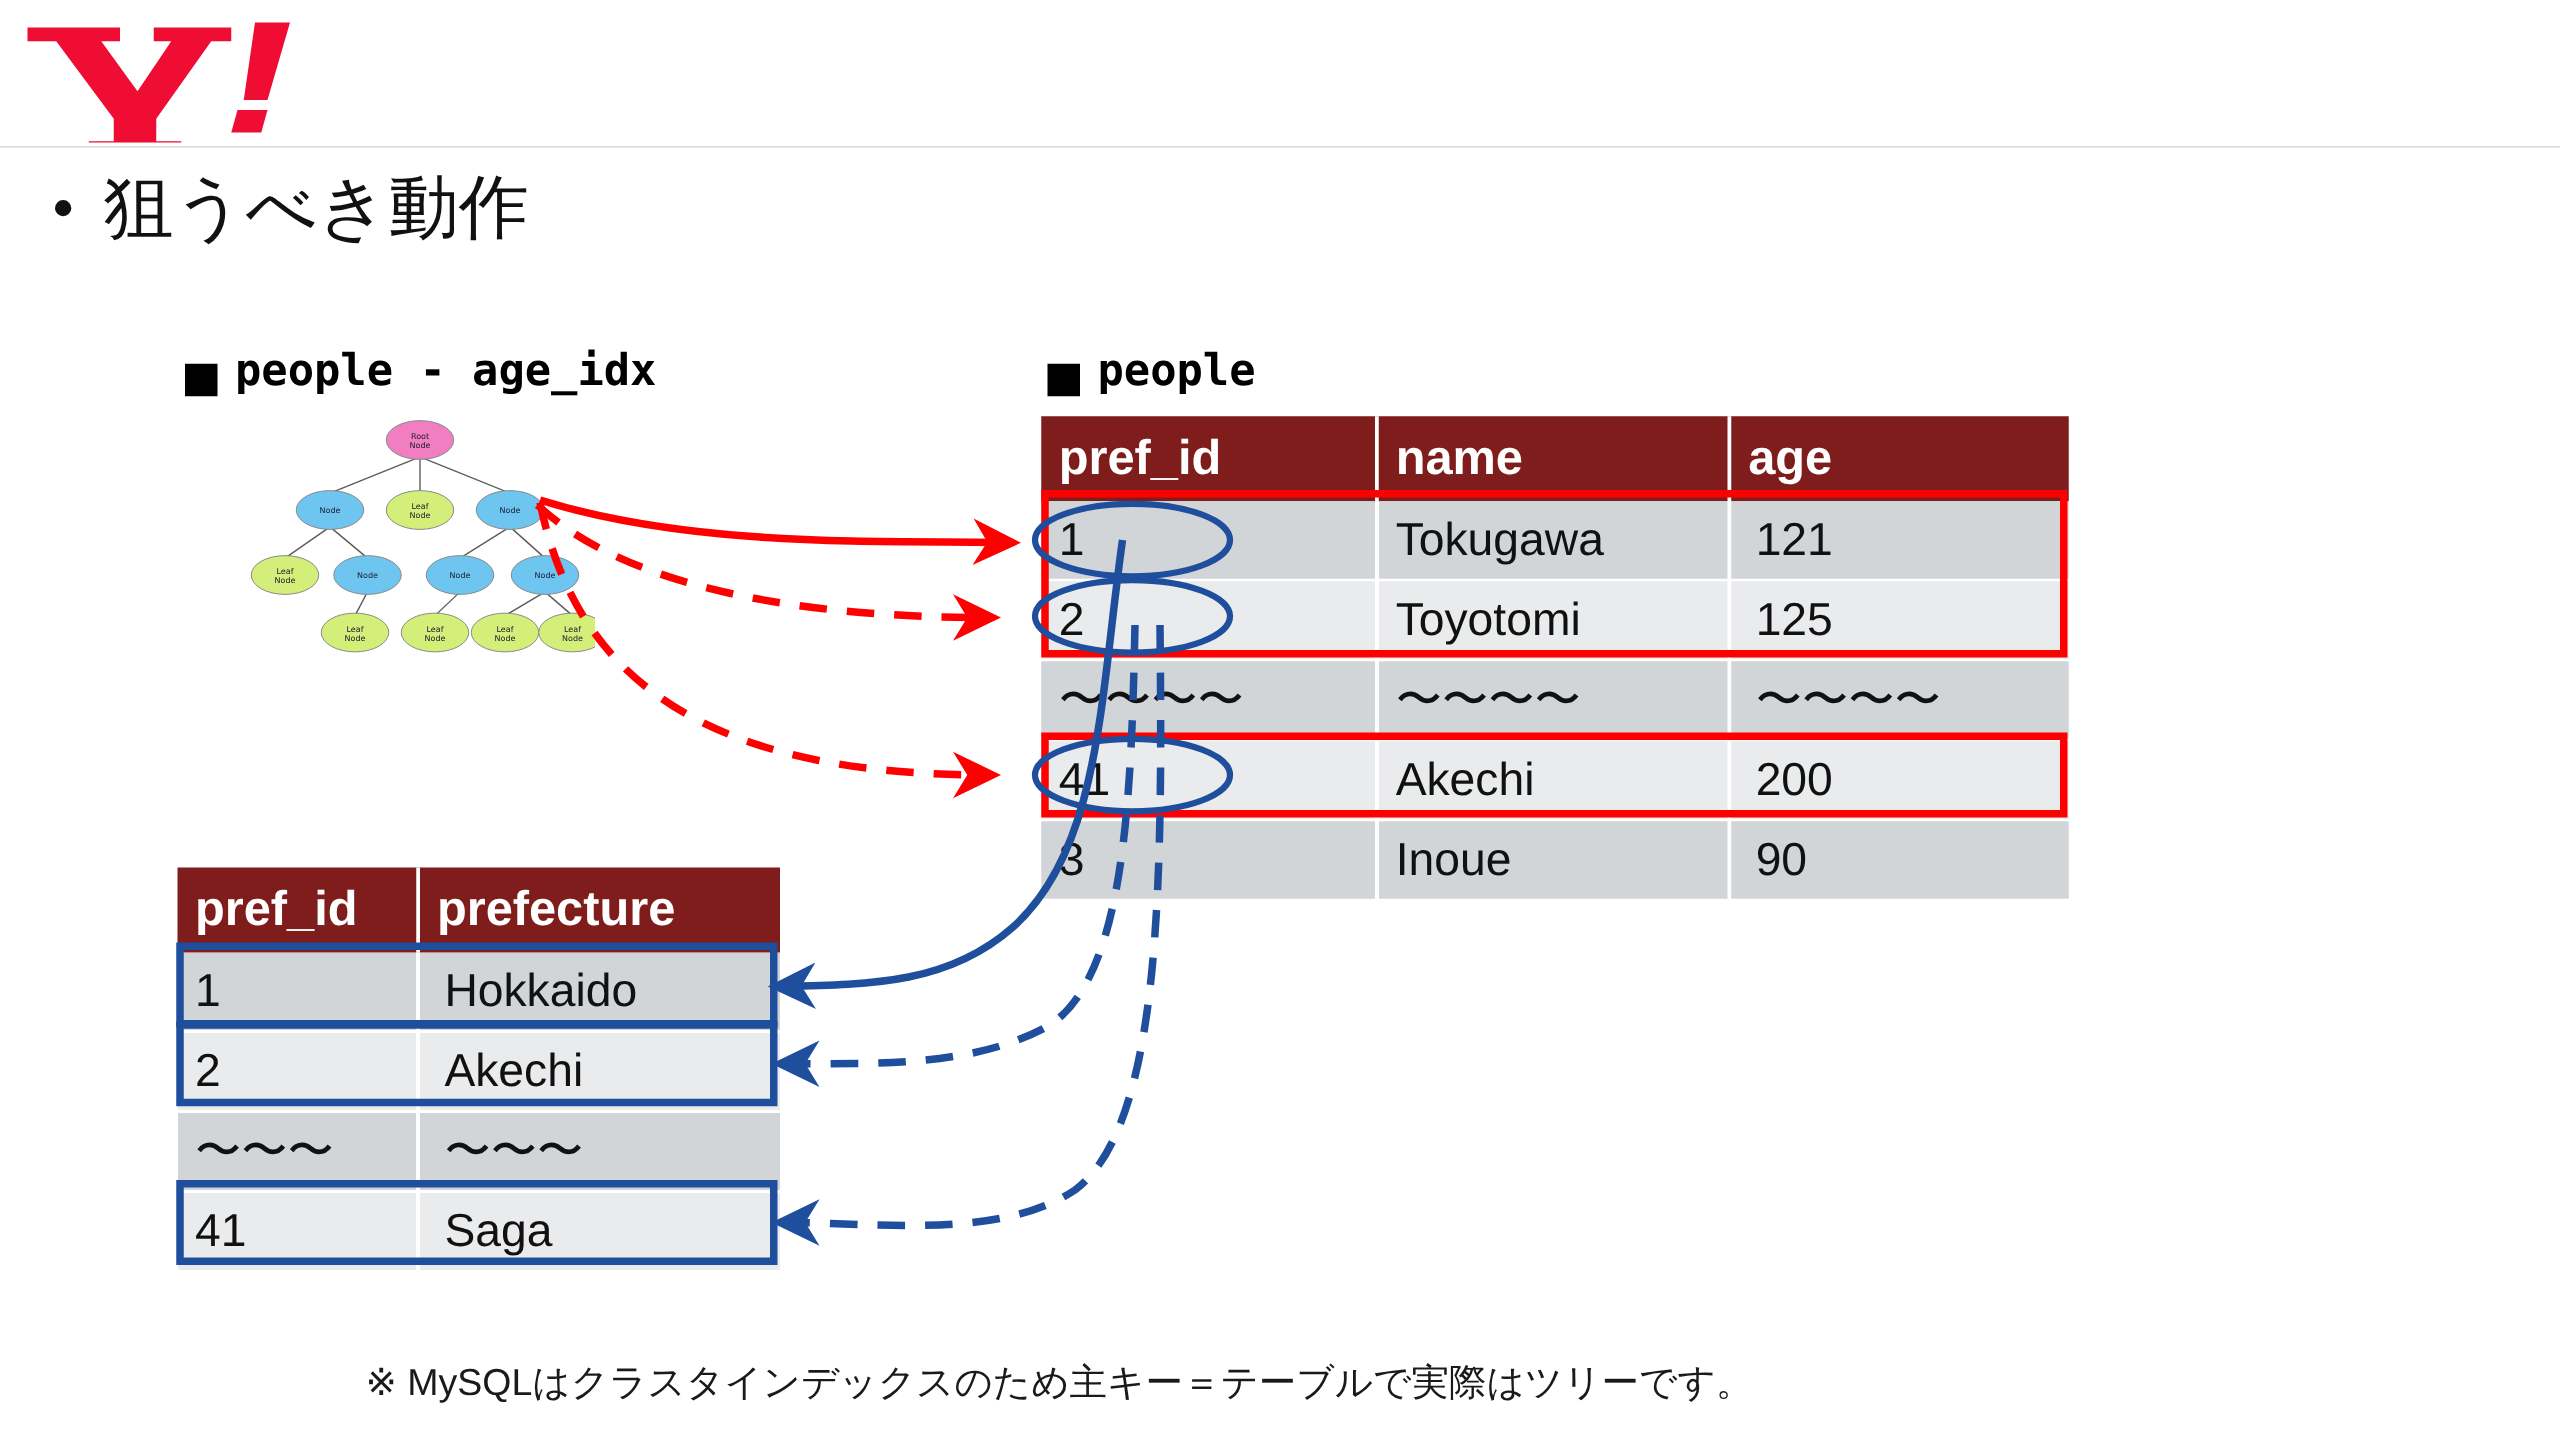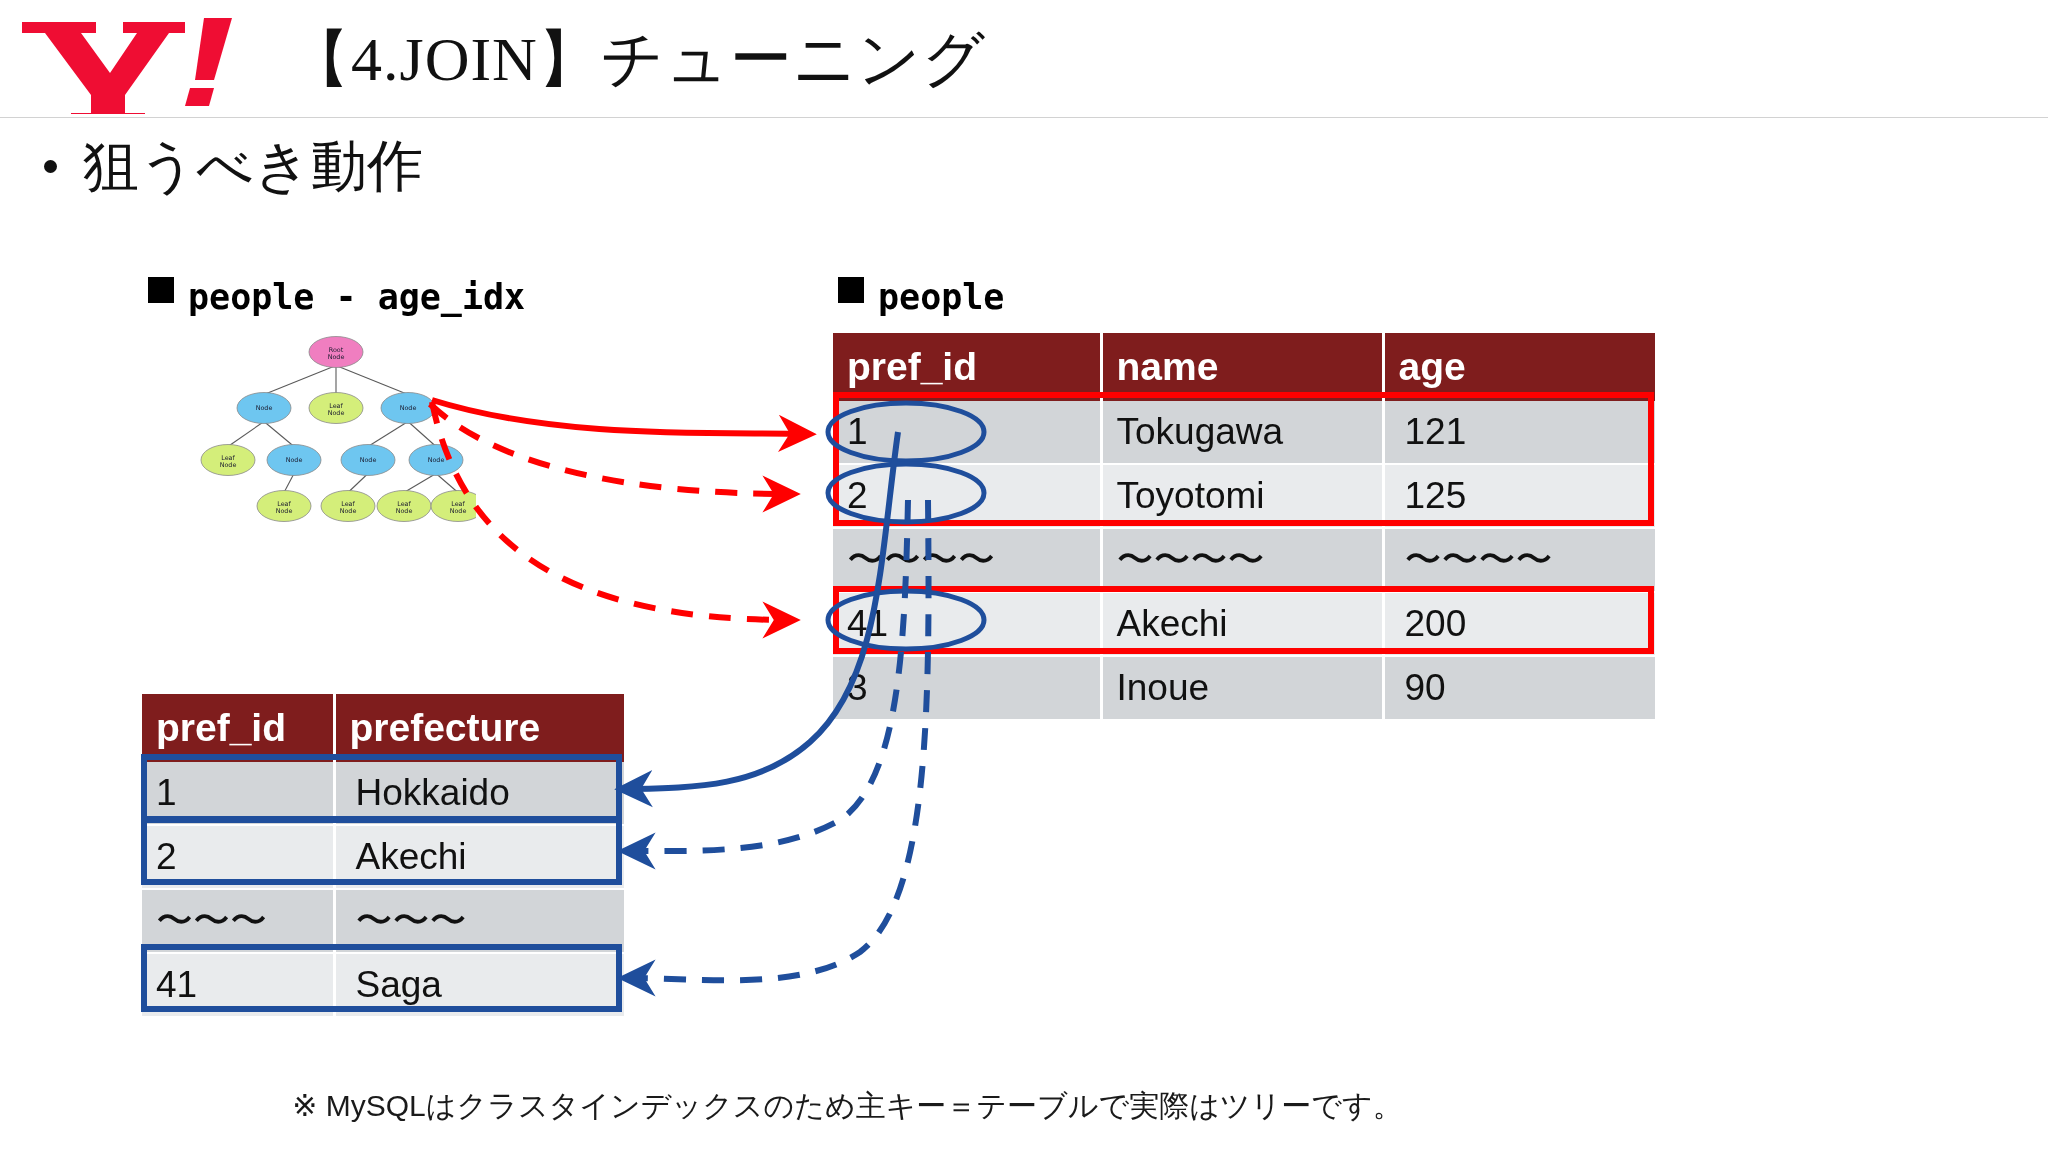--- a/index.html
+++ b/index.html
@@ -64,21 +64,21 @@
     font-size: 56px;
     line-height: 72px;
     color: #111;
     white-space: nowrap;
   }
 
   
   .sect-label {
     position: absolute;
     display: flex;
-    align-items: flex-start;
+    align-items: flex-end;
     gap: 14px;
     font-size: 35px;
     font-weight: bold;
     white-space: nowrap;
     font-family: "DejaVu Sans Mono", "Liberation Mono", monospace;
   }
   .sect-square {
     width: 26px; height: 26px;
     background: #000;
     display: inline-block;
@@ -166,21 +166,20 @@
     <svg viewBox="0 0 230 110" width="230" height="110" aria-hidden="true">
       <g fill="#ef0d33">
 
         <path d="M4 18 h74 v11 h-15 l29 40 l27 -40 h-14 v-11 h62 v11 h-16 l-44 62 v18 h20 v11 h-74 v-11 h20 v-18 l-46 -62 h-23 z"></path>
 
         <path d="M186 14 l28 0 l-18 62 l-19 0 z"></path>
         <path d="M172 84 l24 0 l-5 18 l-24 0 z"></path>
       </g>
     </svg>
   </div>
-  <div class="page-title">【4.JOIN】チューニング</div>
   <div class="header-rule"></div>
 </div>
 
 <div class="bullet-row">
   <span class="bullet-dot"></span>
   <span class="bullet-text">狙うべき動作</span>
 </div>
 
 <div class="sect-label" id="label-index">
   <span class="sect-square"></span>

